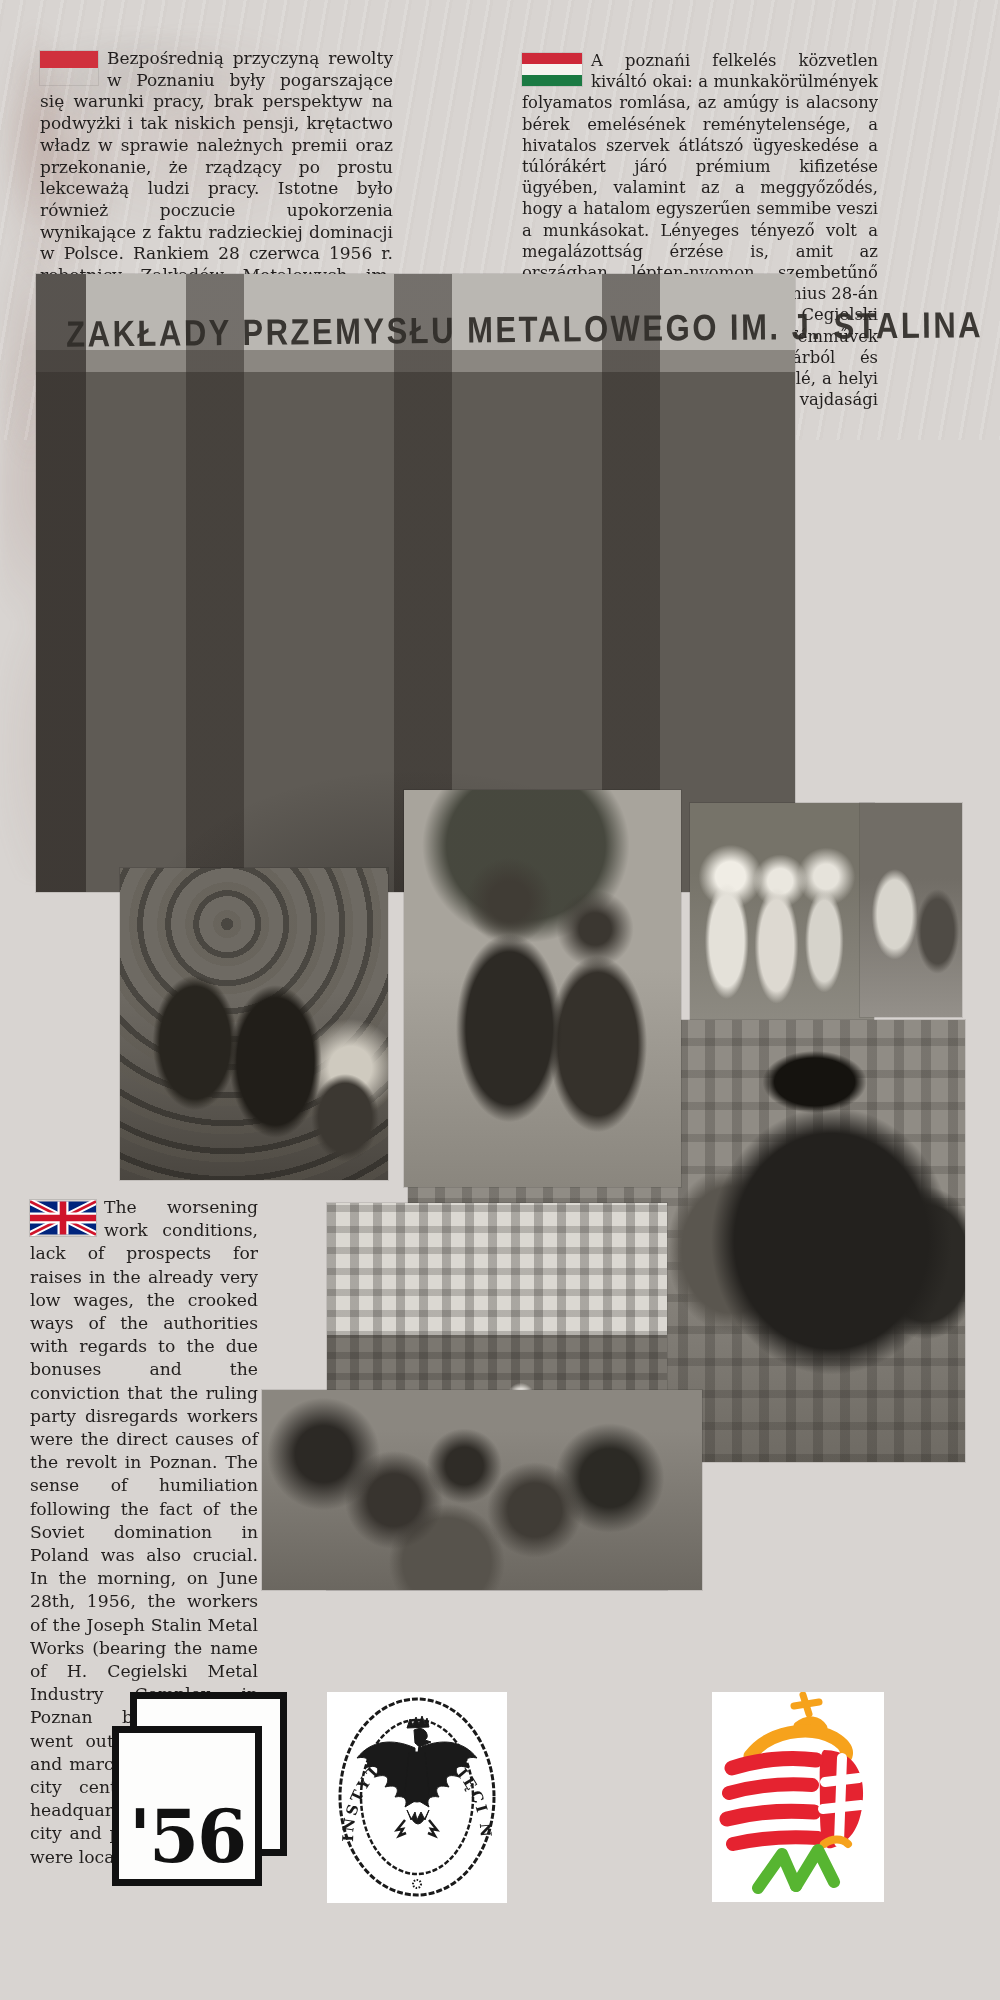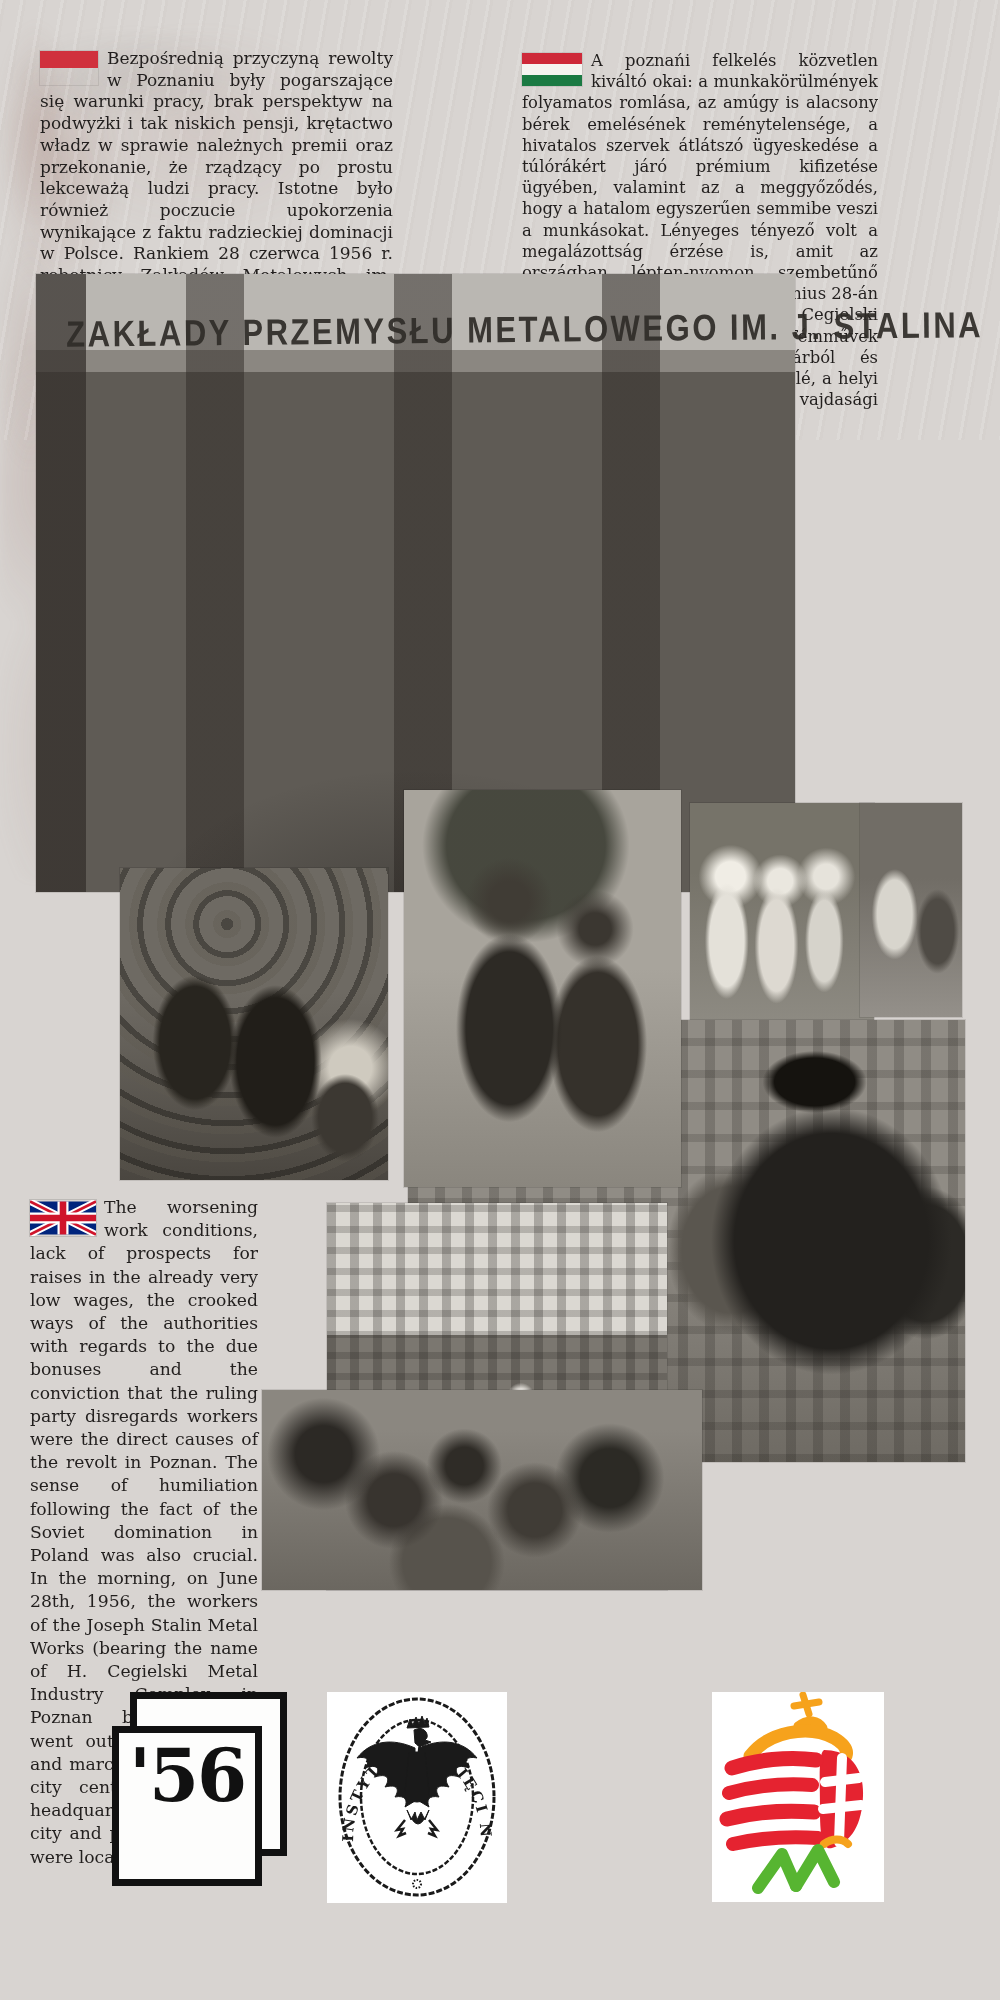--- a/index.html
+++ b/index.html
@@ -106,21 +106,21 @@
       radial-gradient(circle at 46% 38%, #2f2c27 0 7%, transparent 14%),
       radial-gradient(circle at 62% 60%, #403c36 0 9%, transparent 16%),
       radial-gradient(circle at 79% 44%, #2c2a25 0 8%, transparent 15%),
       radial-gradient(ellipse 20% 44% at 42% 86%, #57534c 0 50%, transparent 66%),
       linear-gradient(180deg, #8b8780 0 20%, #6b6760 100%);}
 
   
   .logo56{position:absolute; left:100px; top:1692px; width:194px; height:215px; z-index:5;}
   .sq{position:absolute; background:#fdfdfc; border:7px solid #111;}
   .sq-back{left:30px; top:0; width:143px; height:150px;}
-  .sq-front{left:12px; top:34px; width:136px; height:146px; display:flex; align-items:flex-start; justify-content:center;}
+  .sq-front{left:12px; top:34px; width:136px; height:146px; display:flex; align-items:flex-end; justify-content:center;}
   .sq-front .num{font-family:"DejaVu Serif", serif; font-weight:bold; font-size:72px; color:#111; letter-spacing:-2px;}
   .ipn-panel{position:absolute; left:327px; top:1692px; width:180px; height:211px; background:#fff; z-index:5;}
   .hu-panel{position:absolute; left:712px; top:1692px; width:172px; height:210px; background:#fff; z-index:5;}
   .ipn-ring{font-family:"DejaVu Serif", serif; font-weight:bold; font-size:15px; letter-spacing:2.5px; fill:#1a1a1a;}
 </style>
 </head>
 <body>
 
 <div id="poster">
 

